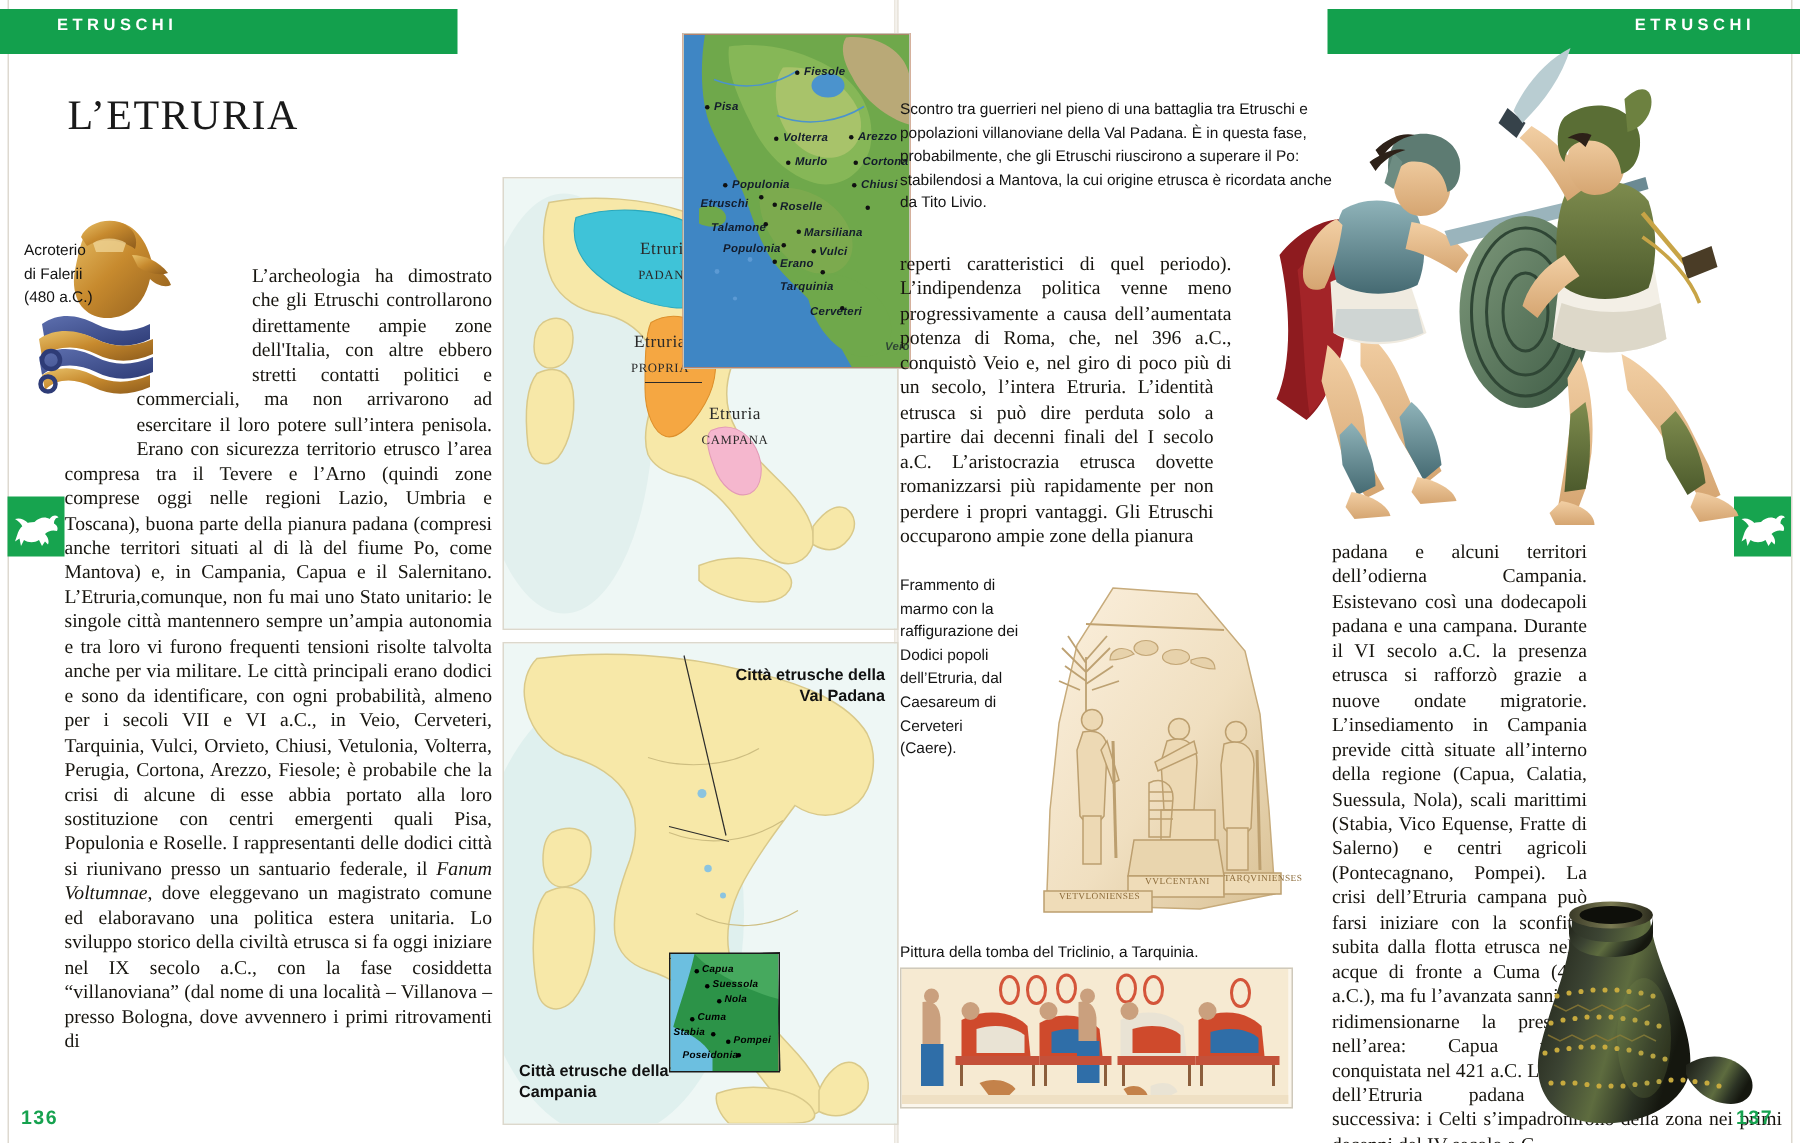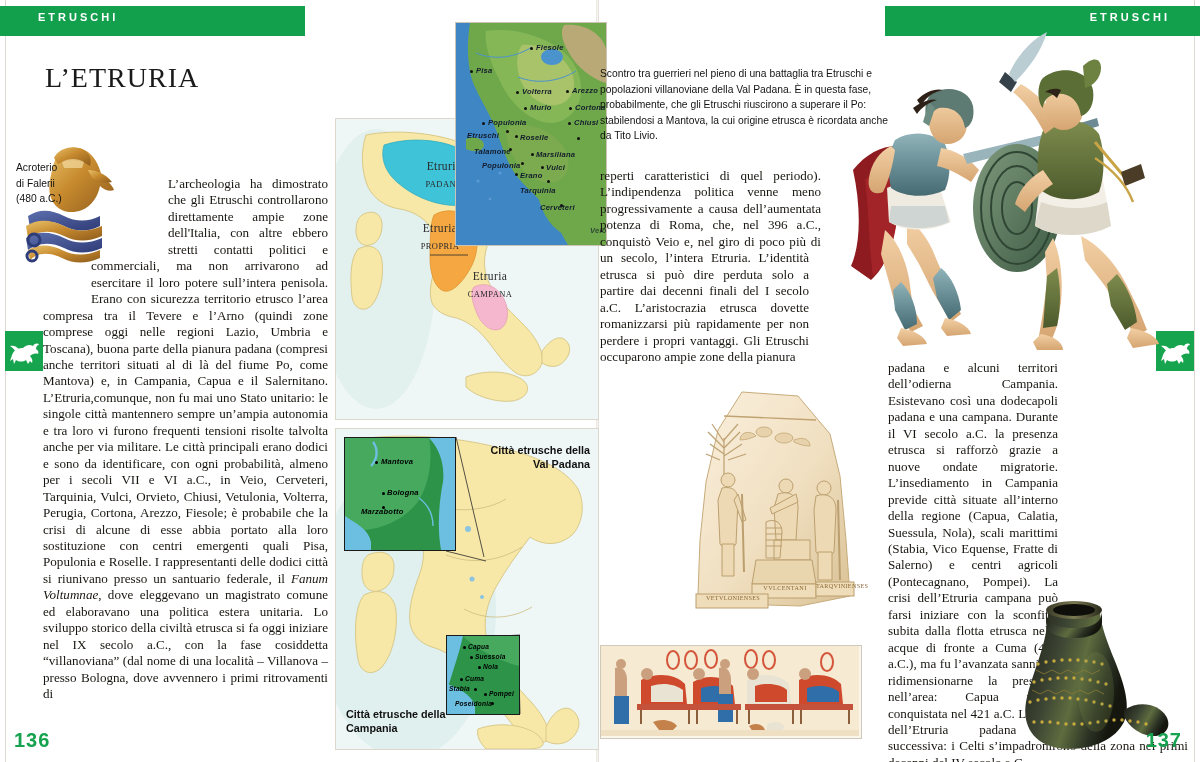--- a/index.html
+++ b/index.html
@@ -25,21 +25,21 @@
   .band-label.right{right:30px;}
 
   
   .spine{position:absolute;left:596px;top:0;width:3px;height:762px;
          background:linear-gradient(to right,#e8e3da,#f7f5f1,#ded8cd);}
   .edge-l{position:absolute;left:5px;top:0;width:1px;height:762px;background:#ded9d0;}
   .edge-r{position:absolute;left:1194px;top:0;width:1px;height:762px;background:#ded9d0;}
 
   
   .folio{position:absolute;bottom:10px;font-family:"Liberation Sans",sans-serif;
-         font-size:20px;color:#16a24f;letter-spacing:1px;font-weight:600;}
+         font-size:13px;color:#16a24f;letter-spacing:1px;font-weight:600;}
   .folio.left{left:14px;}
   .folio.right{right:18px;}
 
   
   .chimera{position:absolute;width:38px;height:40px;background:#17a44f;}
   .chimera.l{left:5px;top:331px;}
   .chimera.r{left:1156px;top:331px;}
   .chimera svg{display:block;}
 
   
@@ -355,36 +355,20 @@
 
       <line x1="120" y1="8" x2="148" y2="128" stroke="#2a2a2a" stroke-width="0.8"></line>
       <line x1="110" y1="122" x2="150" y2="132" stroke="#2a2a2a" stroke-width="0.8"></line>
 
       <line x1="110" y1="210" x2="184" y2="206" stroke="#2a2a2a" stroke-width="0.8"></line>
       <line x1="182" y1="210" x2="184" y2="285" stroke="#2a2a2a" stroke-width="0.8"></line>
       <line x1="110" y1="283" x2="182" y2="285" stroke="#2a2a2a" stroke-width="0.8"></line>
     </svg>
 
     
-    <div style="position:absolute;left:8px;top:8px;width:110px;height:112px;overflow:hidden;border:1px solid #1a1a1a;">
-      <svg width="110" height="112" viewBox="0 0 110 112">
-        <rect width="110" height="112" fill="#2c9348"></rect>
-        <path fill="#46a95e" d="M0 0 H84 C88 22 84 46 74 62 C62 80 40 90 20 92 C10 94 2 92 0 88 Z"></path>
-        <path fill="#6cbfe0" d="M84 0 H110 V112 H96 C92 90 94 64 98 44 C100 26 94 10 84 0 Z"></path>
-        <path fill="#6cbfe0" d="M0 78 C12 86 24 92 26 104 L26 112 H0 Z"></path>
-        <path d="M28 4 C34 12 32 22 26 28" stroke="#6cbfe0" stroke-width="2.4" fill="none"></path>
-        <path d="M74 60 C82 66 88 76 88 88" stroke="#6cbfe0" stroke-width="1.4" fill="none"></path>
-      </svg>
-      <span class="citydot" style="left:30px;top:23px;background:#000;"></span>
-      <span class="cityname" style="left:36px;top:19px;color:#000;">Mantova</span>
-      <span class="citydot" style="left:37px;top:54px;background:#000;"></span>
-      <span class="cityname" style="left:42px;top:50px;color:#000;">Bologna</span>
-      <span class="citydot" style="left:37px;top:68px;background:#000;"></span>
-      <span class="cityname" style="left:16px;top:69px;color:#000;">Marzabotto</span>
-    </div>
 
     
     <div style="position:absolute;left:110px;top:206px;width:72px;height:78px;overflow:hidden;border:1px solid #1a1a1a;">
       <svg width="72" height="78" viewBox="0 0 72 78">
         <rect width="72" height="78" fill="#2c9348"></rect>
         <path fill="#6cbfe0" d="M0 0 H16 C12 18 6 34 2 48 C0 56 0 68 4 78 H0 Z"></path>
         <path fill="#6cbfe0" d="M0 48 C12 52 22 58 28 68 L28 78 H0 Z"></path>
         <path fill="#46a95e" d="M16 0 H72 V30 C56 26 40 18 28 10 C22 6 18 2 16 0 Z"></path>
       </svg>
       <span class="citydot" style="left:16px;top:10px;background:#000;"></span>
@@ -506,20 +490,23 @@
       <path fill="#6d8140" d="M238 36 C248 26 256 28 256 38 C256 48 248 56 240 58 Z"></path>
       <path fill="#2d2118" d="M200 62 C206 58 212 58 216 60 L212 68 C208 64 204 62 200 62 Z"></path>
     </svg>
   </div>
 
   <div class="col-body" id="right-col-bottom">
     <span class="wrap-vase" style="float:right;margin-top:170px;"></span>
     <span>padana e alcuni territori dell’odierna Campania. Esistevano così una dodecapoli padana e una campana. Durante il VI secolo a.C. la presenza etrusca si rafforzò grazie a nuove ondate migratorie. L’insediamento in Campania previde città situate all’interno della regione (Capua, Calatia, Suessula, Nola), scali marittimi (Stabia, Vico Equense, Fratte di Salerno) e centri agricoli (Pontecagnano, Pompei). La crisi dell’Etruria campana può farsi iniziare con la sconfitta subita dalla flotta etrusca nelle acque di fronte a Cuma (474 a.C.), ma fu l’avanzata sannita a ridimensionarne la presenza nell’area: Capua venne conquistata nel 421 a.C. La crisi dell’Etruria padana fu successiva: i Celti s’impadronirono della zona nei primi decenni del IV secolo a.C.</span>
   </div>
 
+  <div class="cap" id="cap-frammento">
+    <span>Frammento di marmo con la raffigurazione dei </span><b>Dodici popoli dell’Etruria,</b><span> dal Caesareum di Cerveteri (Caere).</span>
+  </div>
 
   <div class="art" id="art-marble">
     <svg width="180" height="225" viewBox="0 0 180 225">
       <defs>
         <linearGradient id="marb" x1="0" y1="0" x2="1" y2="1">
           <stop offset="0%" stop-color="#fbf0de"></stop>
             <stop offset="55%" stop-color="#f0dfc0"></stop>
           <stop offset="100%" stop-color="#d9c195"></stop>
         </linearGradient>
       </defs>
@@ -579,20 +566,23 @@
 
       <rect x="72" y="194" width="64" height="14" fill="#efdcb8" stroke="#bc9f6f" stroke-width="1"></rect>
       <rect x="136" y="192" width="38" height="14" fill="#efdcb8" stroke="#bc9f6f" stroke-width="1"></rect>
       <rect x="16" y="204" width="72" height="14" fill="#efdcb8" stroke="#bc9f6f" stroke-width="1"></rect>
     </svg>
     <span style="position:absolute;left:74px;top:194px;width:62px;text-align:center;font-family:'Liberation Serif',serif;font-size:6.2px;letter-spacing:.4px;color:#8b6a38;">VVLCENTANI</span>
     <span style="position:absolute;left:136px;top:192px;width:40px;text-align:center;font-family:'Liberation Serif',serif;font-size:6.2px;letter-spacing:.3px;color:#8b6a38;">TARQVINIENSES</span>
     <span style="position:absolute;left:16px;top:204px;width:74px;text-align:center;font-family:'Liberation Serif',serif;font-size:6.2px;letter-spacing:.3px;color:#8b6a38;">VETVLONIENSES</span>
   </div>
 
+  <div class="cap" id="cap-pittura">
+    <b>Pittura</b><span> della tomba del Triclinio, a Tarquinia.</span>
+  </div>
 
   <div class="art" id="art-fresco">
     <svg width="258" height="90" viewBox="0 0 258 90">
       <rect width="258" height="90" fill="#f6ead2"></rect>
 
       <g fill="none" stroke="#d4553a" stroke-width="2">
         <ellipse cx="72" cy="14" rx="6" ry="9"></ellipse>
           <ellipse cx="90" cy="14" rx="6" ry="9"></ellipse>
         <ellipse cx="110" cy="13" rx="6" ry="9"></ellipse>
           <ellipse cx="150" cy="13" rx="6" ry="9"></ellipse>

